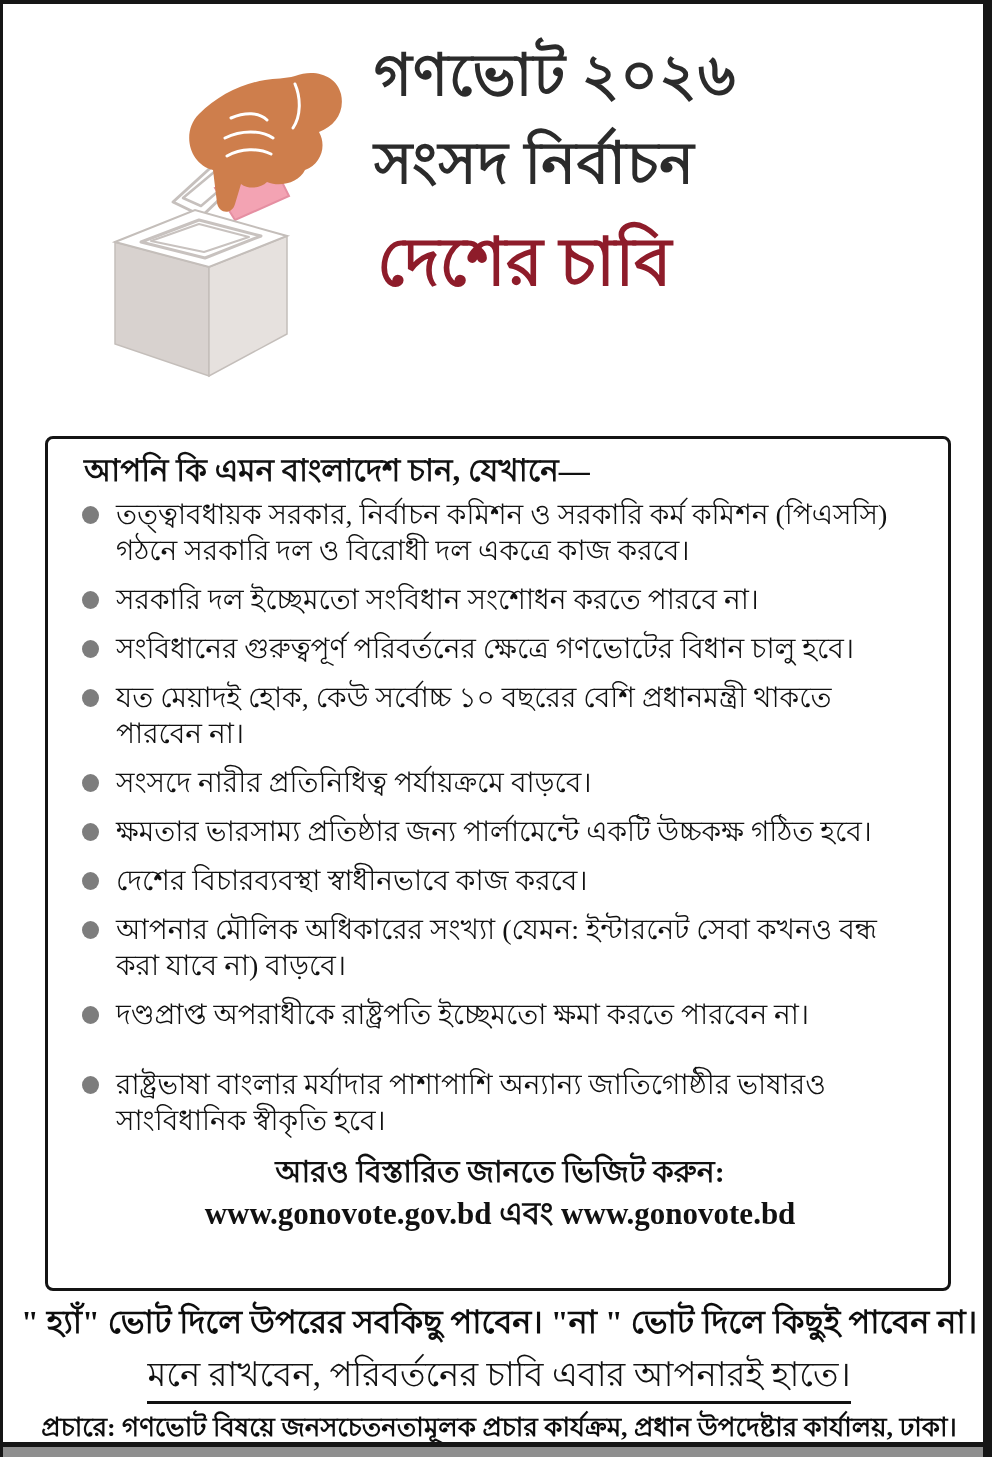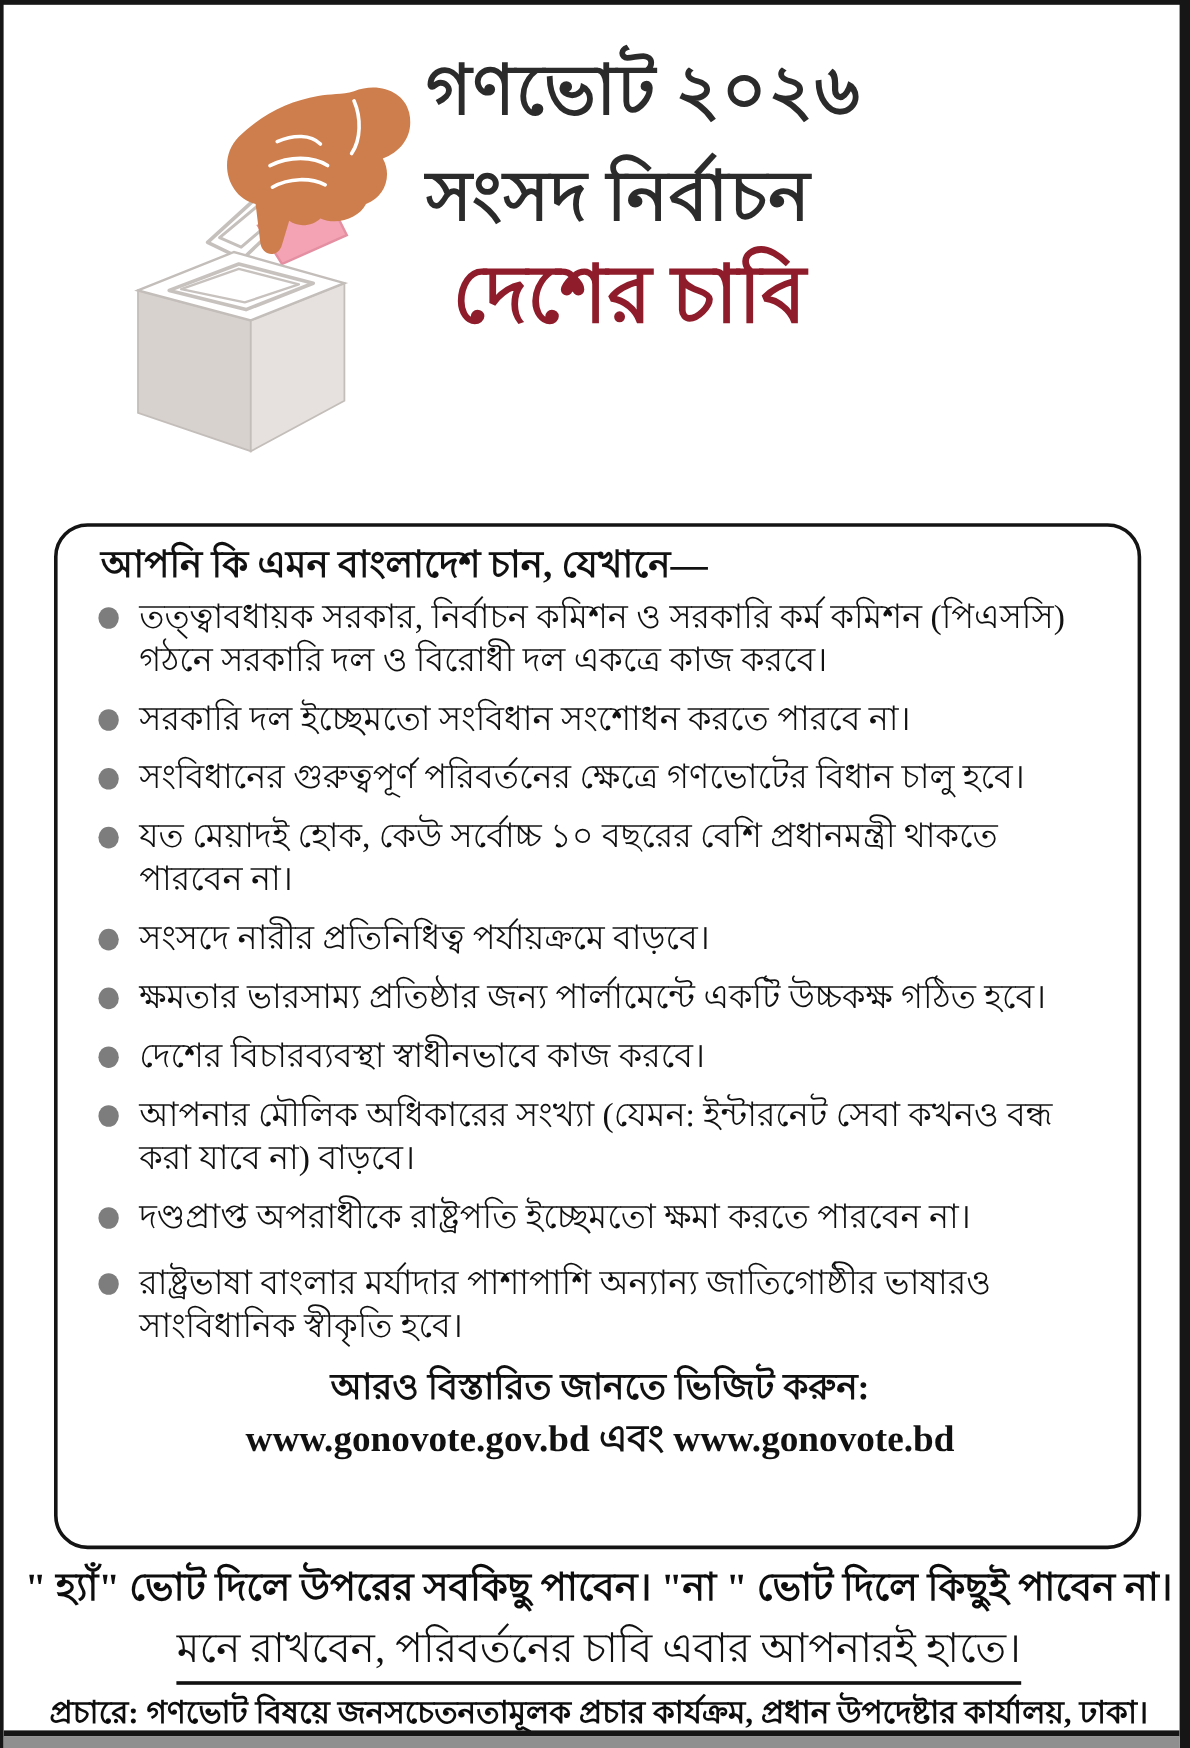--- a/index.html
+++ b/index.html
@@ -12,48 +12,48 @@
     border:solid #161616;
     border-width:4px 9px 0 3px;
     font-family:"Liberation Serif","DejaVu Serif",serif;
     color:#111;
   }
   .bottom-black{position:absolute;left:0;right:0;bottom:10px;height:5px;background:#161616;}
   .bottom-gray{position:absolute;left:0;right:0;bottom:0;height:10px;background:#8f8f8f;}
 
   
   .illustration{position:absolute;left:86px;top:50px;width:302px;height:332px;}
-  .titles{position:absolute;left:352px;top:28px;width:590px;}
+  .titles{position:absolute;left:371px;top:28px;width:590px;}
   .title-line{font-weight:bold;color:#2b2b2b;font-size:58px;line-height:88px;letter-spacing:1px;white-space:nowrap;}
-  .slogan{position:absolute;left:374px;top:198px;width:600px;}
+  .slogan{position:absolute;left:374px;top:214px;width:600px;}
   .slogan-line{font-weight:bold;color:#8e1c2a;font-size:67px;line-height:88px;white-space:nowrap;}
 
   
   .qbox{
     position:absolute;left:42px;top:432px;width:906px;height:855px;
     box-sizing:border-box;
-    border:3px solid #141414;border-radius:28px;
+    border:3px solid #141414;border-radius:8px;
     padding:10px 24px 0 28px;
   }
   .qbox-heading{font-size:31px;font-weight:bold;line-height:44px;margin:0 0 4px 8px;}
   .bullet-list{list-style:none;margin:0;padding:0;}
   .bullet-list li{
     position:relative;
     padding-left:40px;
     font-size:28px;line-height:36px;
     margin-bottom:13px;
     font-weight:500;
   }
   .bullet-list li::before{
     content:"";
     position:absolute;left:6px;top:9px;
     width:17px;height:18px;border-radius:50%;
     background:#7d7d7d;
   }
-  .bullet-list li:last-child{margin-top:19px;}
+  .bullet-list li:last-child{margin-top:34px;}
   .visit-prompt{font-size:30px;font-weight:bold;text-align:center;margin-top:6px;line-height:40px;}
   .visit-urls{font-size:31px;text-align:center;line-height:44px;font-weight:600;}
 
   
   .vote-line{
     position:absolute;left:8px;top:1297px;width:976px;
     text-align:center;font-size:32px;font-weight:800;line-height:42px;
     white-space:nowrap;color:#0d0d0d;
   }
   .remember-line{

